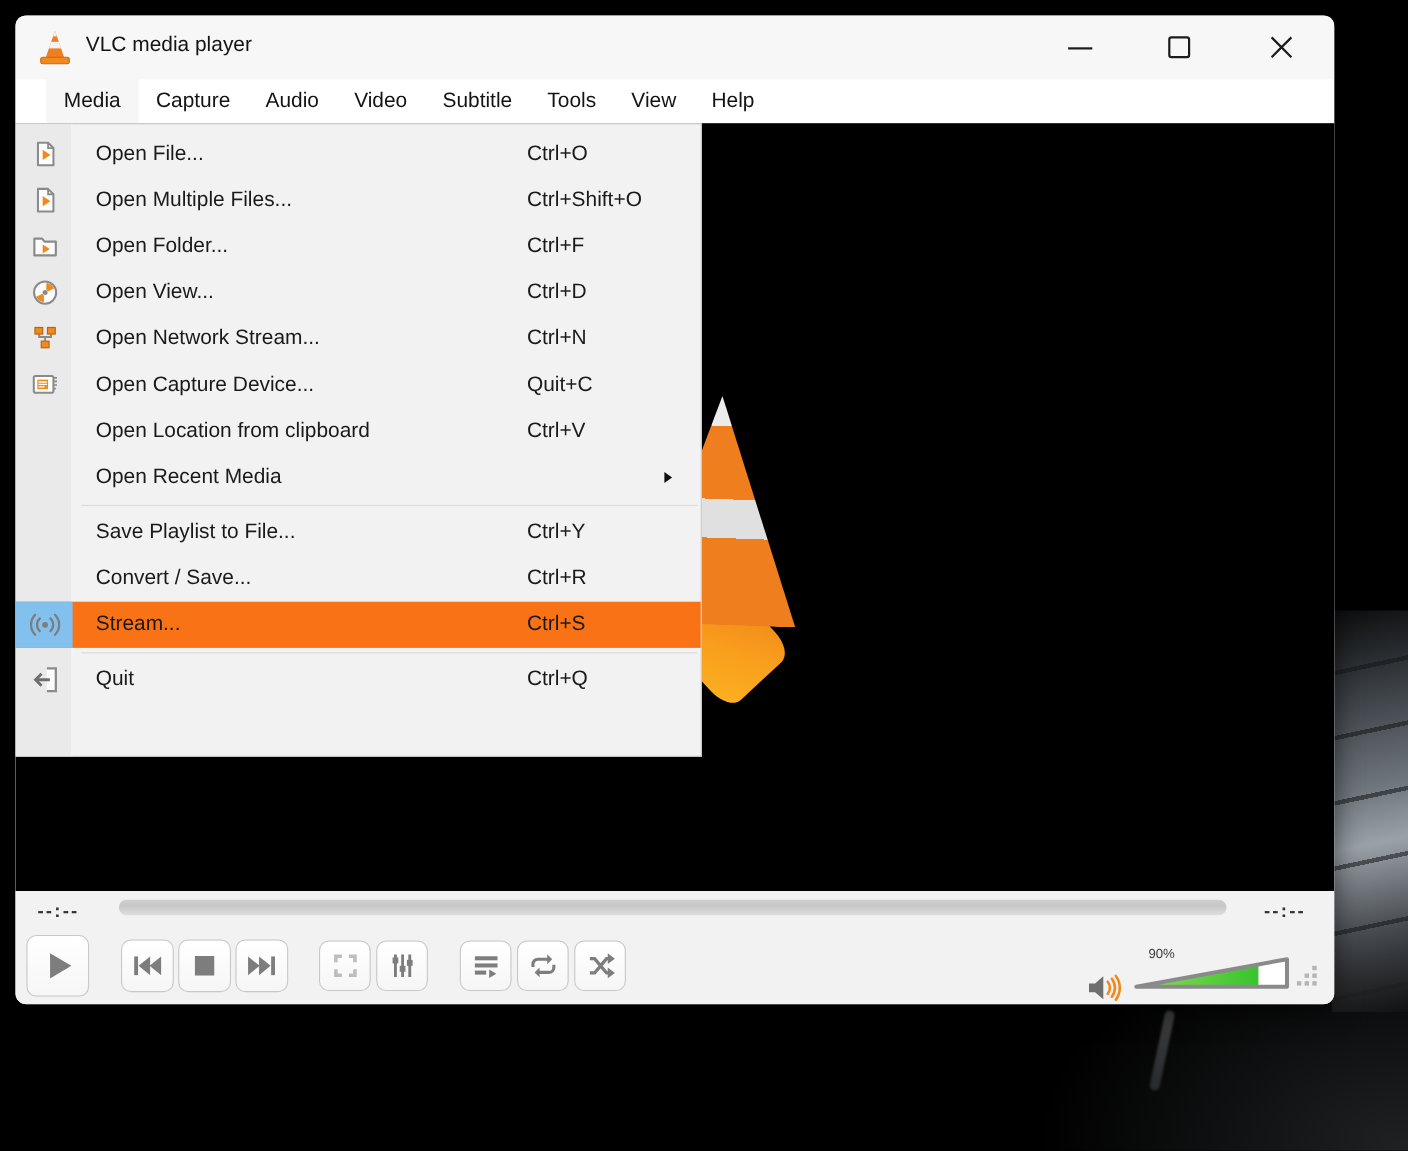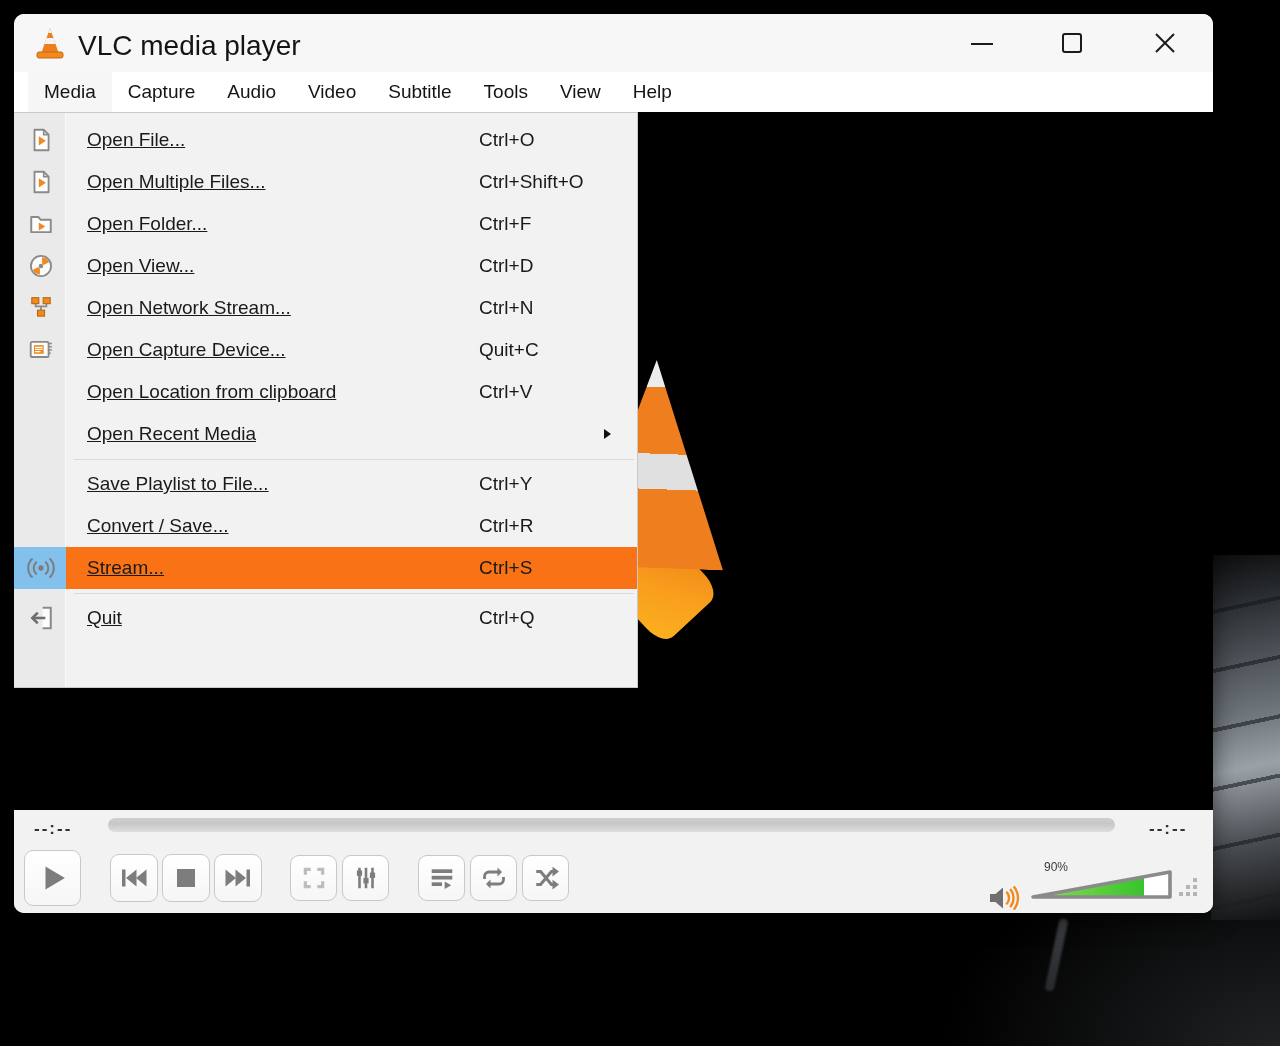--- a/index.html
+++ b/index.html
@@ -18,48 +18,48 @@
     background:radial-gradient(ellipse at 100% 100%, rgba(90,95,100,.35), transparent 70%); }
 
   
   .win { position:absolute; left:14px; top:14px; width:1199px; height:899px;
          background:#f2f2f2; border-radius:10px; overflow:hidden;
          box-shadow:0 6px 24px rgba(0,0,0,.55); }
 
   
   .titlebar { position:relative; height:58px; background:#f7f7f7; }
   .title-icon { position:absolute; left:22px; top:13px; width:28px; height:32px; }
-  .title-text { position:absolute; left:64px; top:16px; font-size:28px; color:#141414; }
+  .title-text { position:absolute; left:64px; top:16px; font-size:19px; color:#141414; }
   .cap { position:absolute; top:0; width:46px; height:58px; cursor:default; }
   .cap-min { left:945px; } .cap-max { left:1035px; } .cap-close { left:1128px; }
   .cap-min .g { position:absolute; left:12px; top:29px; width:22px; height:2px; background:#1b1b1b; }
   .cap-max .g { position:absolute; left:13px; top:19px; width:20px; height:20px; border:2px solid #1b1b1b; border-radius:3px; }
 
   
-  .menubar { position:relative; height:40px; background:#ffffff; display:flex; padding-left:14px; }
+  .menubar { position:relative; height:40px; background:#ffffff; display:flex; padding-left:28px; }
   .mb-item { padding:0 16px; line-height:40px; font-size:19px; color:#141414; }
   .mb-item.active { background:#f6f6f6; }
 
   
   .video { position:absolute; left:0; top:98px; width:1199px; height:698px; background:#000; overflow:hidden; }
   .cone-wrap { position:absolute; left:548px; top:248px; width:180px; height:245px; transform:rotate(2deg); }
   .cone-base { position:absolute; left:22px; top:145px; width:132px; height:132px;
     border-radius:24px; transform:rotate(45deg) scaleY(.6);
     background:linear-gradient(135deg,#e87713,#f99d1d 60%,#fbb21f); }
   .cone-body { position:absolute; left:14px; top:0; width:150px; height:208px;
     clip-path:polygon(51% 0, 100% 100%, 4% 100%);
     background:linear-gradient(180deg,#ececec 0 13%,#ee7e1e 13% 45%,#e0e0e0 45% 62%,#ee7e1e 62% 100%); }
 
   
   .menu { position:absolute; left:0; top:98px; width:624px; height:576px; z-index:10;
           background:#f2f2f2; border:1px solid #c9c9c9; border-left:none; padding-top:6px; }
   .menu-gutter { position:absolute; left:0; top:0; bottom:0; width:52px; background:#eaeaea;
                  border-right:1px solid #f9f9f9; }
   .mrow { position:relative; height:42px; display:flex; align-items:center; }
-  .mlabel { position:absolute; left:73px; font-size:19px; color:#1a1a1a; white-space:nowrap;text-decoration:underline; }
+  .mlabel { position:absolute; left:73px; font-size:19px; color:#1a1a1a; white-space:nowrap; }
   .mshort { position:absolute; left:465px; font-size:19px; color:#1a1a1a; }
   .micon { position:absolute; left:13px; width:28px; height:28px; display:flex; align-items:center; justify-content:center; }
   .micon.wide { left:7px; width:40px; }
   .mrow.hl { background:#f97316; }
   .mrow.hl:before { content:""; position:absolute; left:0; top:0; bottom:0; width:52px; background:#82c0ee; }
   .msep { position:relative; height:8px; }
   .msep:after { content:""; position:absolute; left:60px; right:3px; top:4px; height:1px; background:#dadada; }
   .subarrow { position:absolute; left:590px; width:0; height:0;
     border-left:7px solid #111; border-top:5px solid transparent; border-bottom:5px solid transparent; }
 

